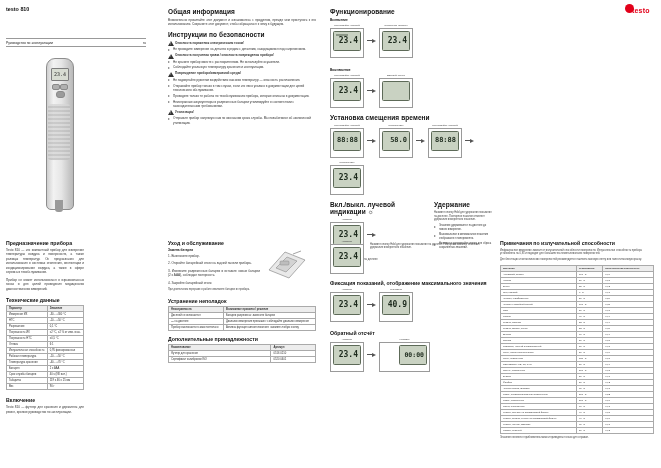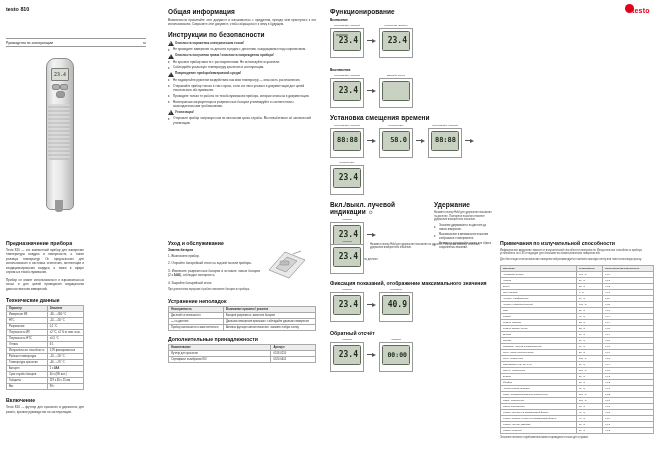--- a/index.html
+++ b/index.html
@@ -398,21 +398,21 @@
         <div class="frame">
           <div class="lcd" style="width:26px;height:18px;">
             <span class="big" style="right:2px;top:5px;font-size:8px;">23.4</span>
           </div>
         </div>
       </div>
       <span class="arrow"></span>
       <div>
         <div class="caplbl">Нажмите</div>
         <div class="frame">
-          <div class="lcd" style="width:26px;height:18px;">
+          <div class="lcd" style="width:26px;height:18px;margin-left:17px;">
             <span class="big" style="right:2px;top:6px;font-size:6.5px;">00:00</span>
           </div>
         </div>
       </div>
     </div>
   </div>
 
   <div class="col" style="left:500px;top:240px;width:154px;">
     <div class="h2">Примечания по излучательной способности</div>
     <p class="tiny">Инфракрасное измерение зависит от излучательной способности поверхности. Излучательная способность прибора установлена на 0,95 и подходит для большинства неметаллических поверхностей.</p>

